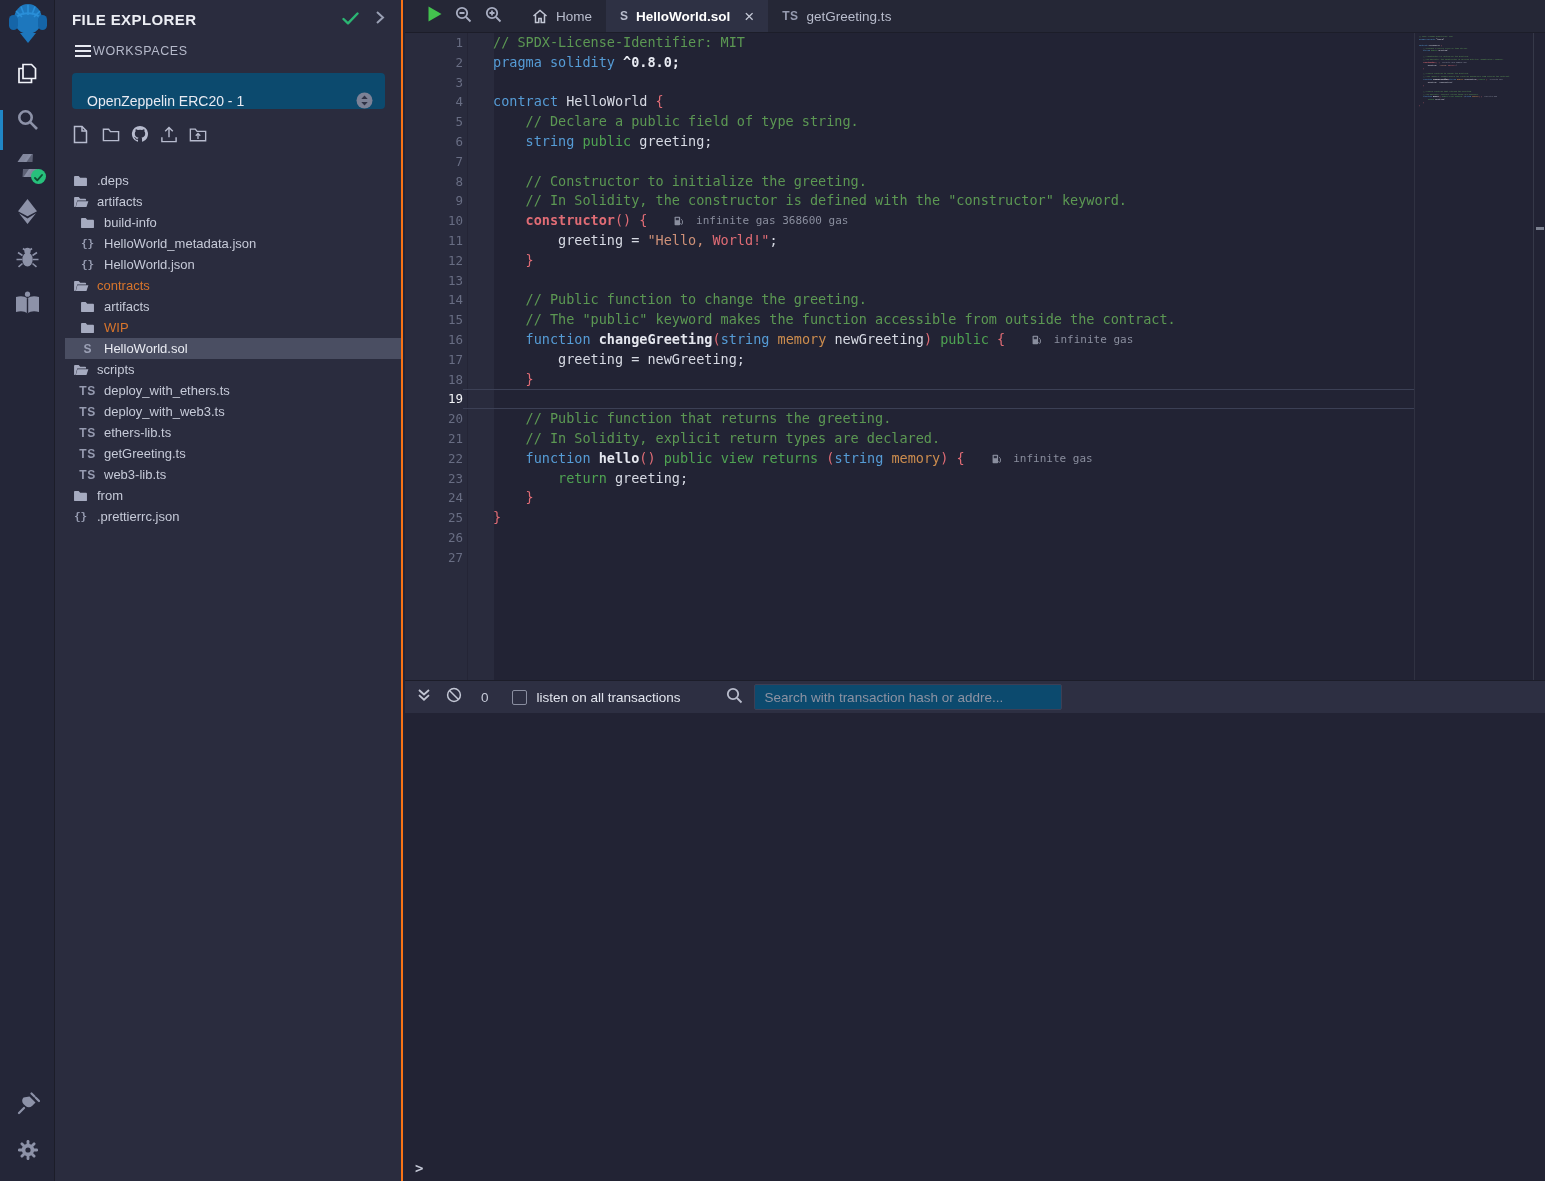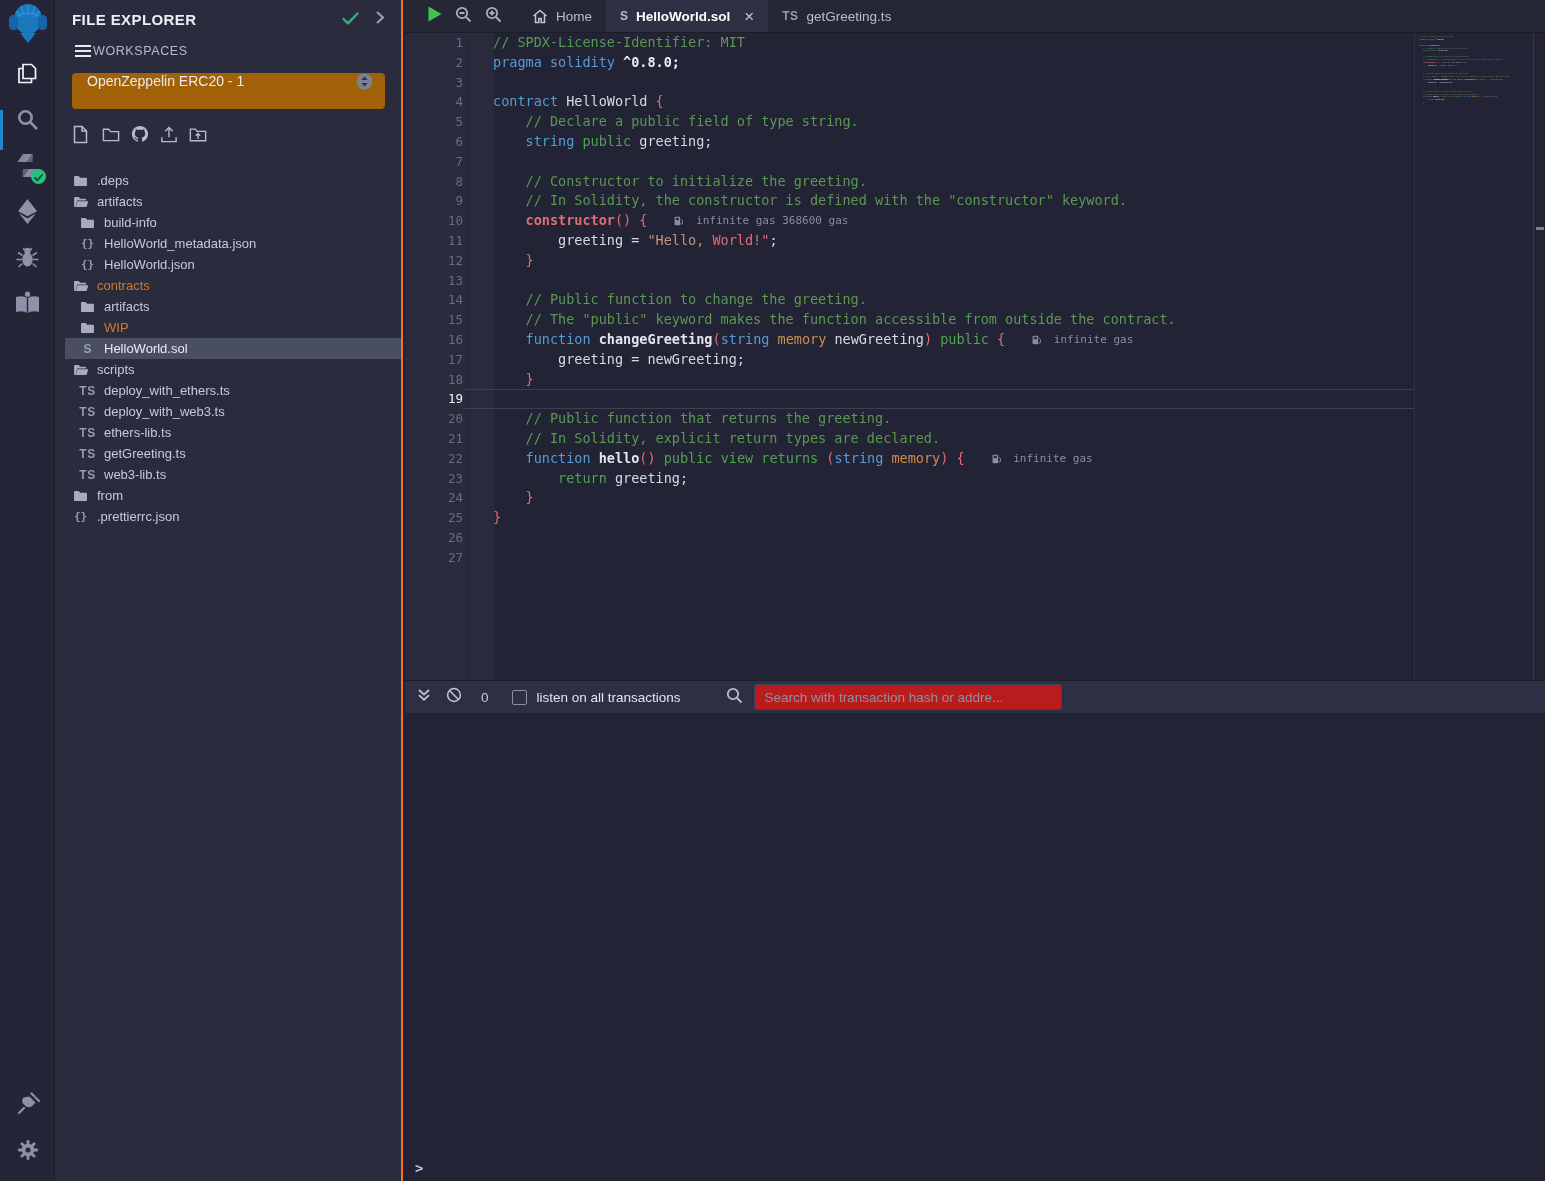--- a/index.html
+++ b/index.html
@@ -18,22 +18,22 @@
   .ib-bottom { position:absolute; bottom:6px; left:0; width:55px; }
 
   
   .explorer { position:absolute; left:55px; top:0; width:348px; height:100%;
     background:#2a2c3e; border-right:2px solid #f97316; }
   .ex-header { display:flex; align-items:center; padding:10px 16px 0 17px; }
   .ex-title { font-size:15px; font-weight:600; letter-spacing:.4px; color:#eceef4; }
   .ex-header .sp { margin-left:auto; display:flex; gap:16px; align-items:center; }
   .ws-row { display:flex; align-items:flex-start; gap:1px; padding:15px 16px 0 19px; }
   .ws-label { font-size:12.5px; letter-spacing:.6px; color:#b6bacb; }
-  .ws-select { margin:11px 16px 0 17px; height:36px; background:#a16207; border-radius:4px;
-    display:flex; align-items:flex-start; padding:0 12px 0 15px; cursor:pointer; }
+  .ws-select { margin:11px 16px 0 17px; height:36px; background:#0c4a6e; border-radius:4px;
+    display:flex; align-items:flex-end; padding:0 12px 0 15px; cursor:pointer; }
   .ws-value { font-size:14px; color:#e8eaf2; }
   .ws-select .sorter { margin-left:auto; display:flex; }
   .ex-toolbar { display:flex; gap:11px; padding:15px 0 0 18px; align-items:center; }
   .ex-toolbar span { display:flex; width:18px; height:20px; align-items:center; }
   .tree { margin-top:26px; font-size:13px; }
   .trow { height:21px; display:flex; align-items:center; margin-left:10px; cursor:pointer; }
   .trow.sel { background:#4a4e62; margin-right:0; }
   .ticon { width:17px; margin-right:8px; display:flex; justify-content:center; flex:none;
     font-family:"Liberation Sans",sans-serif; }
   .tts { font-size:12px; font-weight:bold; color:#969bb0; letter-spacing:.5px; }
@@ -83,21 +83,21 @@
   
   .termbar { height:33px; background:#2d2f42; display:flex; align-items:center; border-top:1px solid #1c1d29; }
   .t-ic { display:flex; align-items:center; cursor:pointer; }
   .t-chevrons { margin-left:12px; }
   .t-ban { margin-left:15px; }
   .t-count { margin-left:19px; font-size:13.5px; color:#c6cad8; }
   .t-check { margin-left:23px; width:15px; height:15px; appearance:none; -webkit-appearance:none;
     border:1px solid #8a8ea0; border-radius:2px; background:transparent; cursor:pointer; }
   .t-label { margin-left:10px; font-size:13.5px; color:#e2e5ee; }
   .t-search-ic { margin-left:45px; }
-  .t-input { margin-left:11px; width:308px; height:26px; background:#b91c1c; border:1px solid #3c3f55;
+  .t-input { margin-left:11px; width:308px; height:26px; background:#0c4a6e; border:1px solid #3c3f55;
     border-radius:2px; color:#dfe2ec; padding:0 10px; font-size:13.5px; outline:none;
     font-family:"Liberation Sans",sans-serif; }
   .t-input::placeholder { color:#8d92a2; }
   .termbody { position:relative; height:468px; background:#222334; }
   .t-prompt { position:absolute; left:10px; bottom:5px; font-family:"DejaVu Sans Mono",monospace;
     font-size:14px; font-weight:bold; color:#c2c6d4; }
 </style>
 </head>
 <body>
 

